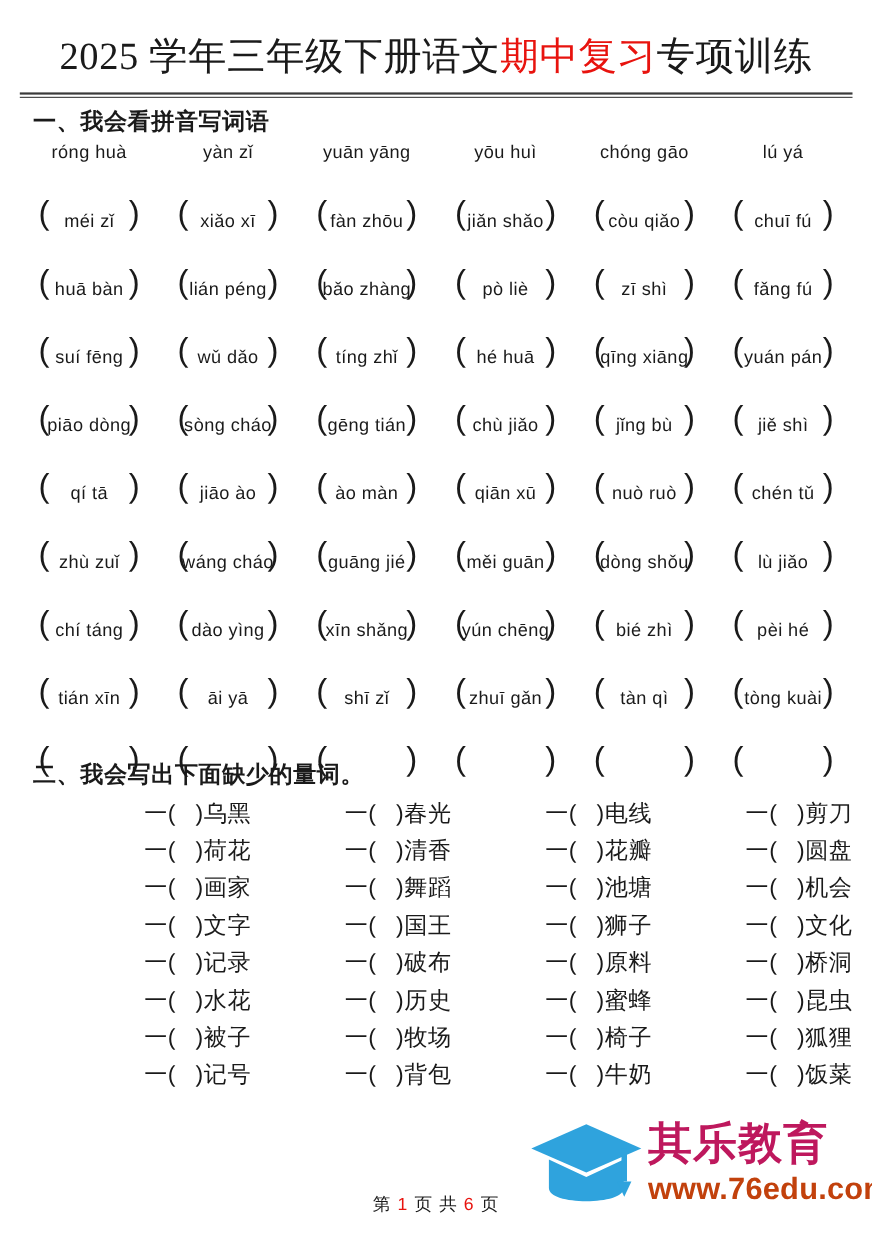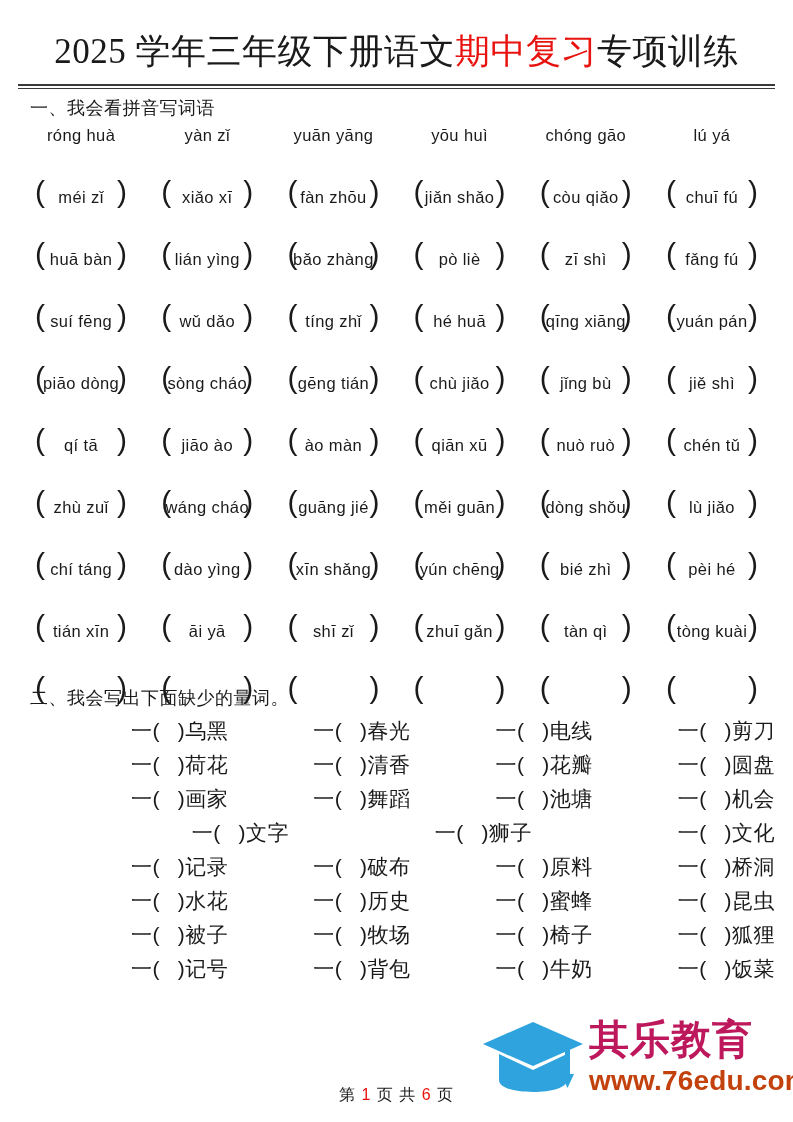--- a/index.html
+++ b/index.html
@@ -39,23 +39,23 @@
   .rule {
     margin-top: 10px;
     border-top: 2px solid #3a3a3a;
     border-bottom: 1px solid #3a3a3a;
     height: 2px;
     box-sizing: content-box;
   }
 
   
   .section-head {
-    font-size: 18px;
+    font-size: 21px;
     margin: 7px 0 2px 12px;
-    font-weight: 400;
+    font-weight: 700;
     letter-spacing: 0.5px;
   }
 
   
   .pinyin-block { margin-top: 2px; }
   .pinyin-row,
   .paren-row {
     display: flex;
     width: 100%;
   }
@@ -193,21 +193,21 @@
       <div class="paren-row">
         <div><span class="paren-inner"><span class="lp">(</span><span class="rp">)</span></span></div>
         <div><span class="paren-inner"><span class="lp">(</span><span class="rp">)</span></span></div>
         <div><span class="paren-inner"><span class="lp">(</span><span class="rp">)</span></span></div>
         <div><span class="paren-inner"><span class="lp">(</span><span class="rp">)</span></span></div>
         <div><span class="paren-inner"><span class="lp">(</span><span class="rp">)</span></span></div>
         <div><span class="paren-inner"><span class="lp">(</span><span class="rp">)</span></span></div>
       </div>
       <div class="pinyin-row">
         <div>huā bàn</div>
-        <div>lián yìng</div>
+        <div>lián péng</div>
         <div>bǎo zhàng</div>
         <div>pò liè</div>
         <div>zī shì</div>
         <div>fǎng fú</div>
       </div>
       <div class="paren-row">
         <div><span class="paren-inner"><span class="lp">(</span><span class="rp">)</span></span></div>
         <div><span class="paren-inner"><span class="lp">(</span><span class="rp">)</span></span></div>
         <div><span class="paren-inner"><span class="lp">(</span><span class="rp">)</span></span></div>
         <div><span class="paren-inner"><span class="lp">(</span><span class="rp">)</span></span></div>
@@ -328,20 +328,21 @@
         <div class="quant-cell"><span>一(</span><span class="blank">&nbsp;&nbsp;</span><span>)</span><span>圆盘</span></div>
       </div>
       <div class="quant-row">
         <div class="quant-cell"><span>一(</span><span class="blank">&nbsp;&nbsp;</span><span>)</span><span>画家</span></div>
         <div class="quant-cell"><span>一(</span><span class="blank">&nbsp;&nbsp;</span><span>)</span><span>舞蹈</span></div>
         <div class="quant-cell"><span>一(</span><span class="blank">&nbsp;&nbsp;</span><span>)</span><span>池塘</span></div>
         <div class="quant-cell"><span>一(</span><span class="blank">&nbsp;&nbsp;</span><span>)</span><span>机会</span></div>
       </div>
       <div class="quant-row">
         <div class="quant-cell"><span>一(</span><span class="blank">&nbsp;&nbsp;</span><span>)</span><span>文字</span></div>
+        <div class="quant-cell"><span>一(</span><span class="blank">&nbsp;&nbsp;</span><span>)</span><span>国王</span></div>
         <div class="quant-cell"><span>一(</span><span class="blank">&nbsp;&nbsp;</span><span>)</span><span>狮子</span></div>
         <div class="quant-cell"><span>一(</span><span class="blank">&nbsp;&nbsp;</span><span>)</span><span>文化</span></div>
       </div>
       <div class="quant-row">
         <div class="quant-cell"><span>一(</span><span class="blank">&nbsp;&nbsp;</span><span>)</span><span>记录</span></div>
         <div class="quant-cell"><span>一(</span><span class="blank">&nbsp;&nbsp;</span><span>)</span><span>破布</span></div>
         <div class="quant-cell"><span>一(</span><span class="blank">&nbsp;&nbsp;</span><span>)</span><span>原料</span></div>
         <div class="quant-cell"><span>一(</span><span class="blank">&nbsp;&nbsp;</span><span>)</span><span>桥洞</span></div>
       </div>
       <div class="quant-row">

